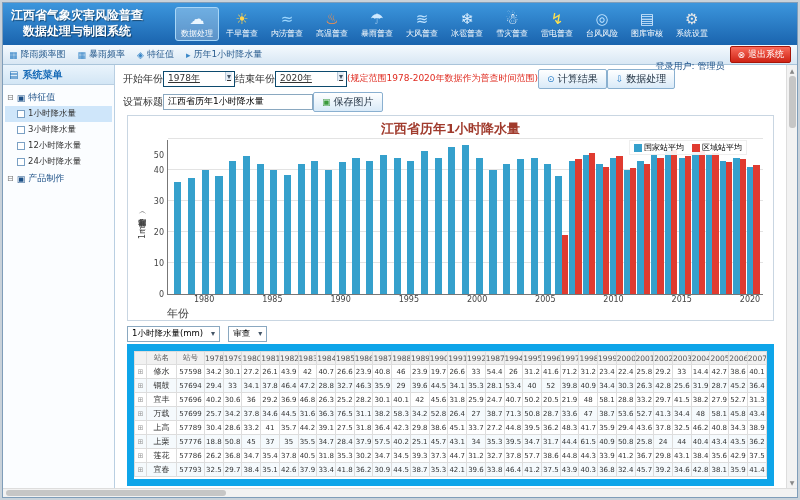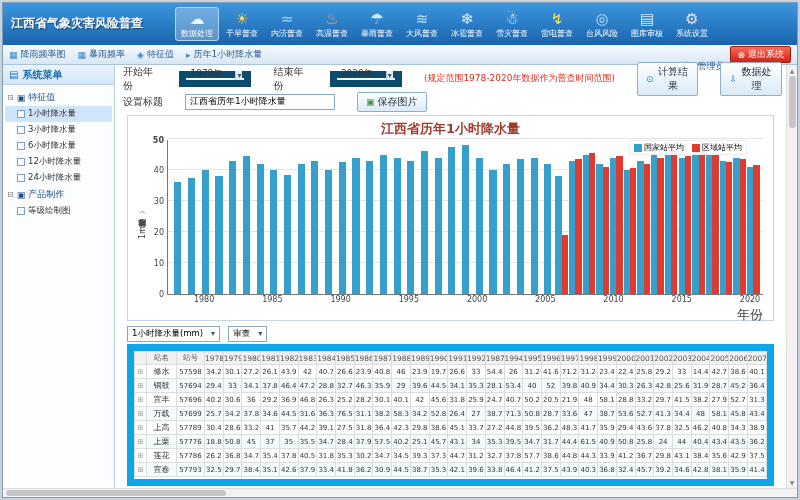--- a/index.html
+++ b/index.html
@@ -56,25 +56,25 @@
   .tree { padding: 4px 2px; color: #333; }
   .tree-group { display: flex; align-items: center; gap: 3px; padding: 2px;
     color: #1b4f86; cursor: pointer; }
   .tree-group .gexp { color: #777; font-size: 8px; }
   .tree-leaf { display: flex; align-items: center; gap: 3px; padding: 2px 1px 2px 12px;
     cursor: pointer; font-size: 8.5px; white-space: nowrap; }
   .tree-leaf.selected { background: #cfe6fa; }
   .checkbox { width: 8px; height: 8px; flex: 0 0 8px; border: 1px solid #7aa0c4; background: #fff; }
   main { flex: 1; display: flex; flex-direction: column; min-width: 0; padding: 2px 4px 0; }
   
-  .crow { display: flex; align-items: center; gap: 22px; height: 23px; flex: 0 0 23px;
+  .crow { display: flex; align-items: center; gap: 0; height: 23px; flex: 0 0 23px;
     font-size: 10px; color: #333; padding-left: 4px; }
-  .select { border: 7px solid #0c4a6e; background: #fff; height: 16px; min-width: 72px;
-    display: flex; align-items: flex-end; justify-content: space-between;
-    padding: 0 2px 0 4px; font-size: 9px; cursor: pointer; }
+  .select { border: 1px solid #0c4a6e; background: #fff; height: 16px; min-width: 72px;
+    display: flex; align-items: flex-start; justify-content: space-between;
+    padding: 0 2px 0 4px; font-size: 9px; cursor: pointer; text-decoration: underline; }
   .select i { font-style: normal; color: #456; background: #e4edf6; font-size: 8px;
     padding: 0 1px; border-left: 1px solid #b8c8d8; }
   .hint { color: #e02b20; font-size: 9px; white-space: nowrap; }
   .btn { display: flex; align-items: center; gap: 3px; border: 1px solid #8ab0d0;
     background: linear-gradient(#ffffff, #d9eaf8); border-radius: 2px; font-size: 10px;
     padding: 2px 8px; cursor: pointer; color: #234; font-family: inherit; }
   .bicon { font-size: 9px; color: #2a7ec9; }
   .bicon.green { color: #3a9a3a; }
   .text-input { border: 1px solid #8aa8c0; height: 16px; width: 150px; font-size: 9px;
     padding: 0 4px; font-family: inherit; }
@@ -98,21 +98,21 @@
     border-bottom: 1px solid #777; background: #fff; }
   .gridline { position: absolute; left: 0; right: 0; height: 1px; background: #e3e3e3; }
   .bars { position: absolute; left: 0; right: 0; top: 0; bottom: 0;
     display: flex; align-items: flex-end; padding: 0 3px; }
   .ygroup { flex: 1; display: flex; align-items: flex-end; justify-content: center; height: 100%; }
   .bar { width: 46%; }
   .bar.single { width: 52%; }
   .xlabels { display: flex; padding: 0 3px; height: 11px; }
   .xslot { flex: 1; text-align: center; font-size: 8px; color: #444; overflow: visible;
     white-space: nowrap; }
-  .xlab { text-align: right; font-size: 13px; color: #444; height: 12px; }
+  .xlab { text-align: left; font-size: 11px; color: #444; height: 12px; }
   
   .tfilter { display: flex; gap: 8px; align-items: center; height: 19px; flex: 0 0 19px;
     font-size: 9px; margin: 1px 8px 0; }
   .filter-box { border: 1px solid #8aa8c0; background: #fff; padding: 1px 4px;
     display: flex; gap: 8px; align-items: center; font-size: 8.5px; cursor: pointer; }
   .filter-box i { font-style: normal; color: #456; font-size: 8px; }
   .table-wrap { margin: 1px 8px 2px; flex: 1; min-height: 0; overflow: hidden;
     border: 7px solid #0ea5e9; }
   table { border-collapse: collapse; font-size: 7px; color: #333; table-layout: fixed;
     width: 100%; }
@@ -135,20 +135,21 @@
     background: #c6c6c6; border-radius: 3px; cursor: grab; }
 </style>
 </head>
 <body>
 
 <div class="window">
 
   <div class="header">
     <div class="title-block">
       <div>江西省气象灾害风险普查</div>
+      <div class="t2">数据处理与制图系统</div>
     </div>
     <div class="toolbar" id="toolbar">
         <div class="tb-item active">
           <span class="tb-icon" style="color: rgb(234, 246, 255);">☁</span>
           <span class="tb-label">数据处理</span>
         </div>
         <div class="tb-item">
           <span class="tb-icon" style="color: rgb(255, 211, 77);">☀</span>
           <span class="tb-label">干旱普查</span>
         </div>
@@ -239,38 +240,30 @@
           <div class="tree-leaf selected">
             <span class="checkbox"></span>
             <span>1小时降水量</span>
           </div>
           <div class="tree-leaf">
             <span class="checkbox"></span>
             <span>3小时降水量</span>
           </div>
           <div class="tree-leaf">
             <span class="checkbox"></span>
-            <span>6小时降水量</span>
-          </div>
-          <div class="tree-leaf">
-            <span class="checkbox"></span>
             <span>12小时降水量</span>
           </div>
           <div class="tree-leaf">
             <span class="checkbox"></span>
             <span>24小时降水量</span>
           </div>
           <div class="tree-group">
             <span class="gexp">⊟</span>
             <span>▣</span>
             <span>产品制作</span>
-          </div>
-          <div class="tree-leaf">
-            <span class="checkbox"></span>
-            <span>等级绘制图</span>
           </div>
         </div>
     </aside>
 
     <main>
 
       <div class="crow">
         <label>开始年份</label>
         <div class="select">
           <span>1978年</span>
@@ -314,21 +307,21 @@
             </span>
           </div>
         <div class="plot-row">
           <div class="ylab">1小时降水量（mm）</div>
           <div class="yaxis" id="yaxis">
               <span class="ytick" style="bottom: -4px;">0</span>
               <span class="ytick" style="bottom: 27px;">10</span>
               <span class="ytick" style="bottom: 58px;">20</span>
               <span class="ytick" style="bottom: 89px;">30</span>
               <span class="ytick" style="bottom: 120px;">40</span>
-              <span class="ytick" style="bottom: 150px; font-weight: bold;">50</span>
+              <span class="ytick" style="bottom: 135px;">50</span>
             </div>
           <div class="plot-col">
             <div class="plot" id="plot">
                 <div class="gridline" style="bottom: 155px;"></div>
                 <div class="gridline" style="bottom: 124px;"></div>
                 <div class="gridline" style="bottom: 93px;"></div>
                 <div class="gridline" style="bottom: 62px;"></div>
                 <div class="gridline" style="bottom: 31px;"></div>
               <div class="bars" id="bars">
                   <div class="ygroup">

